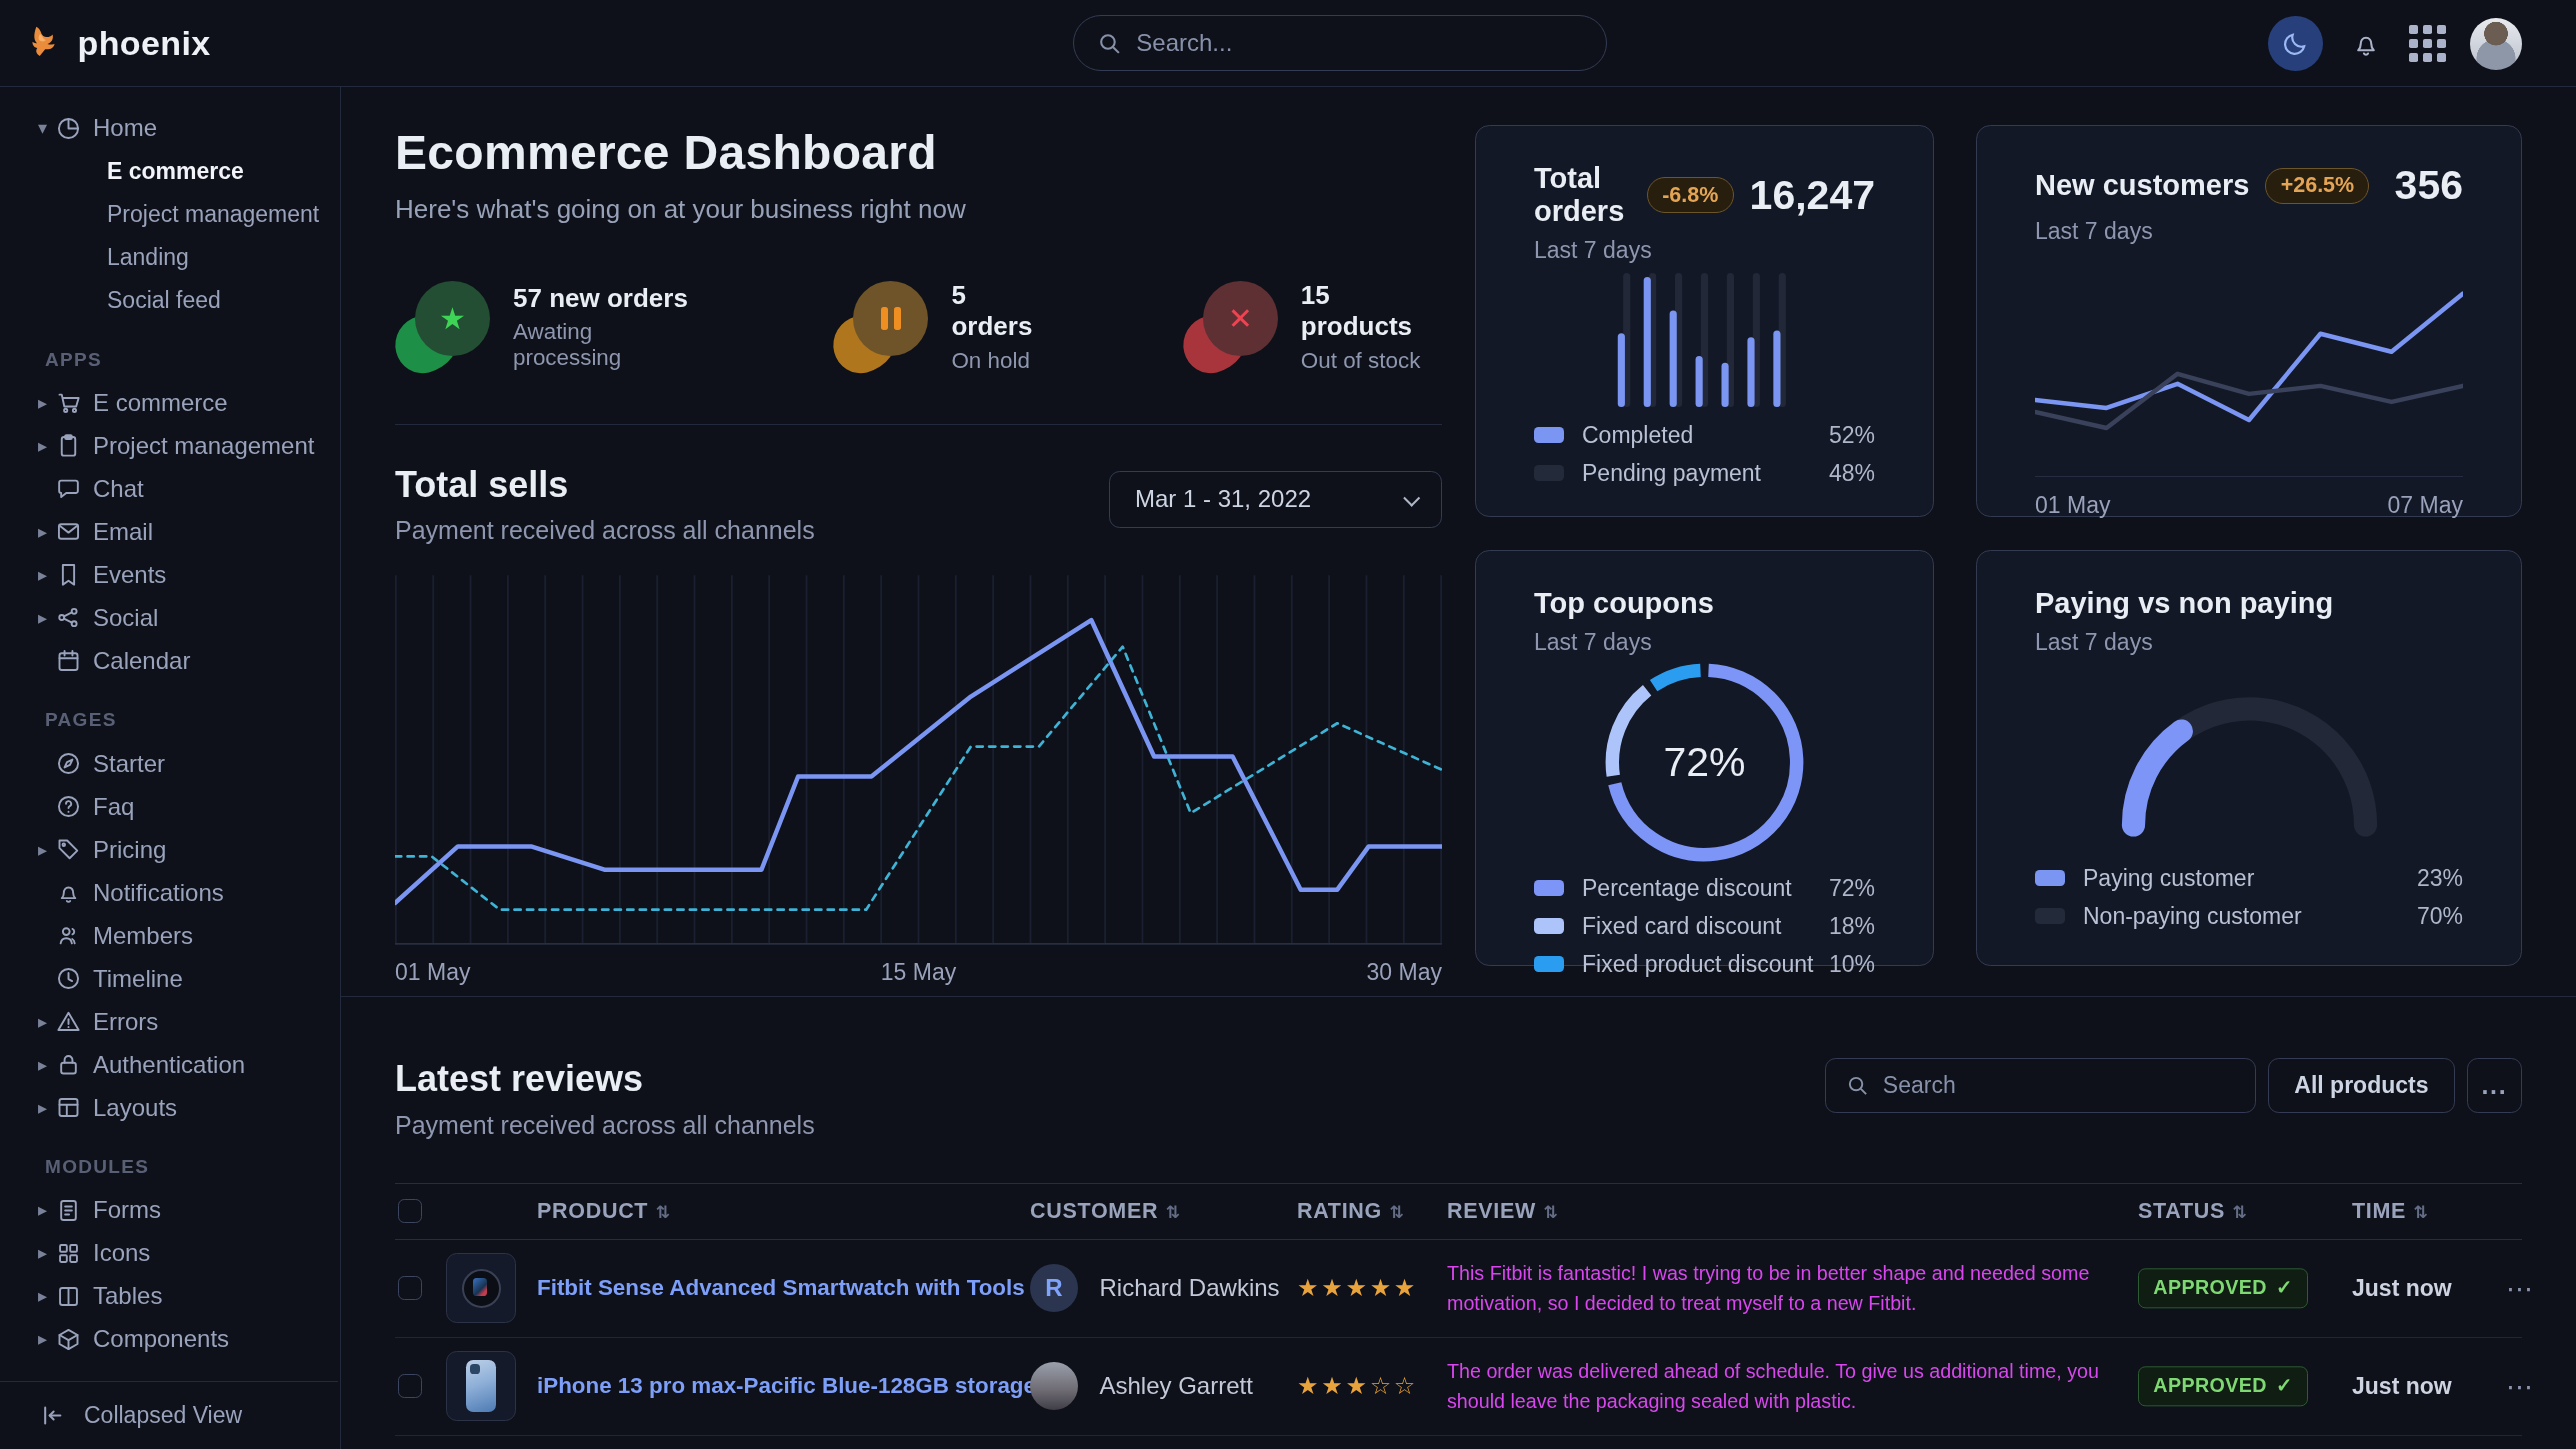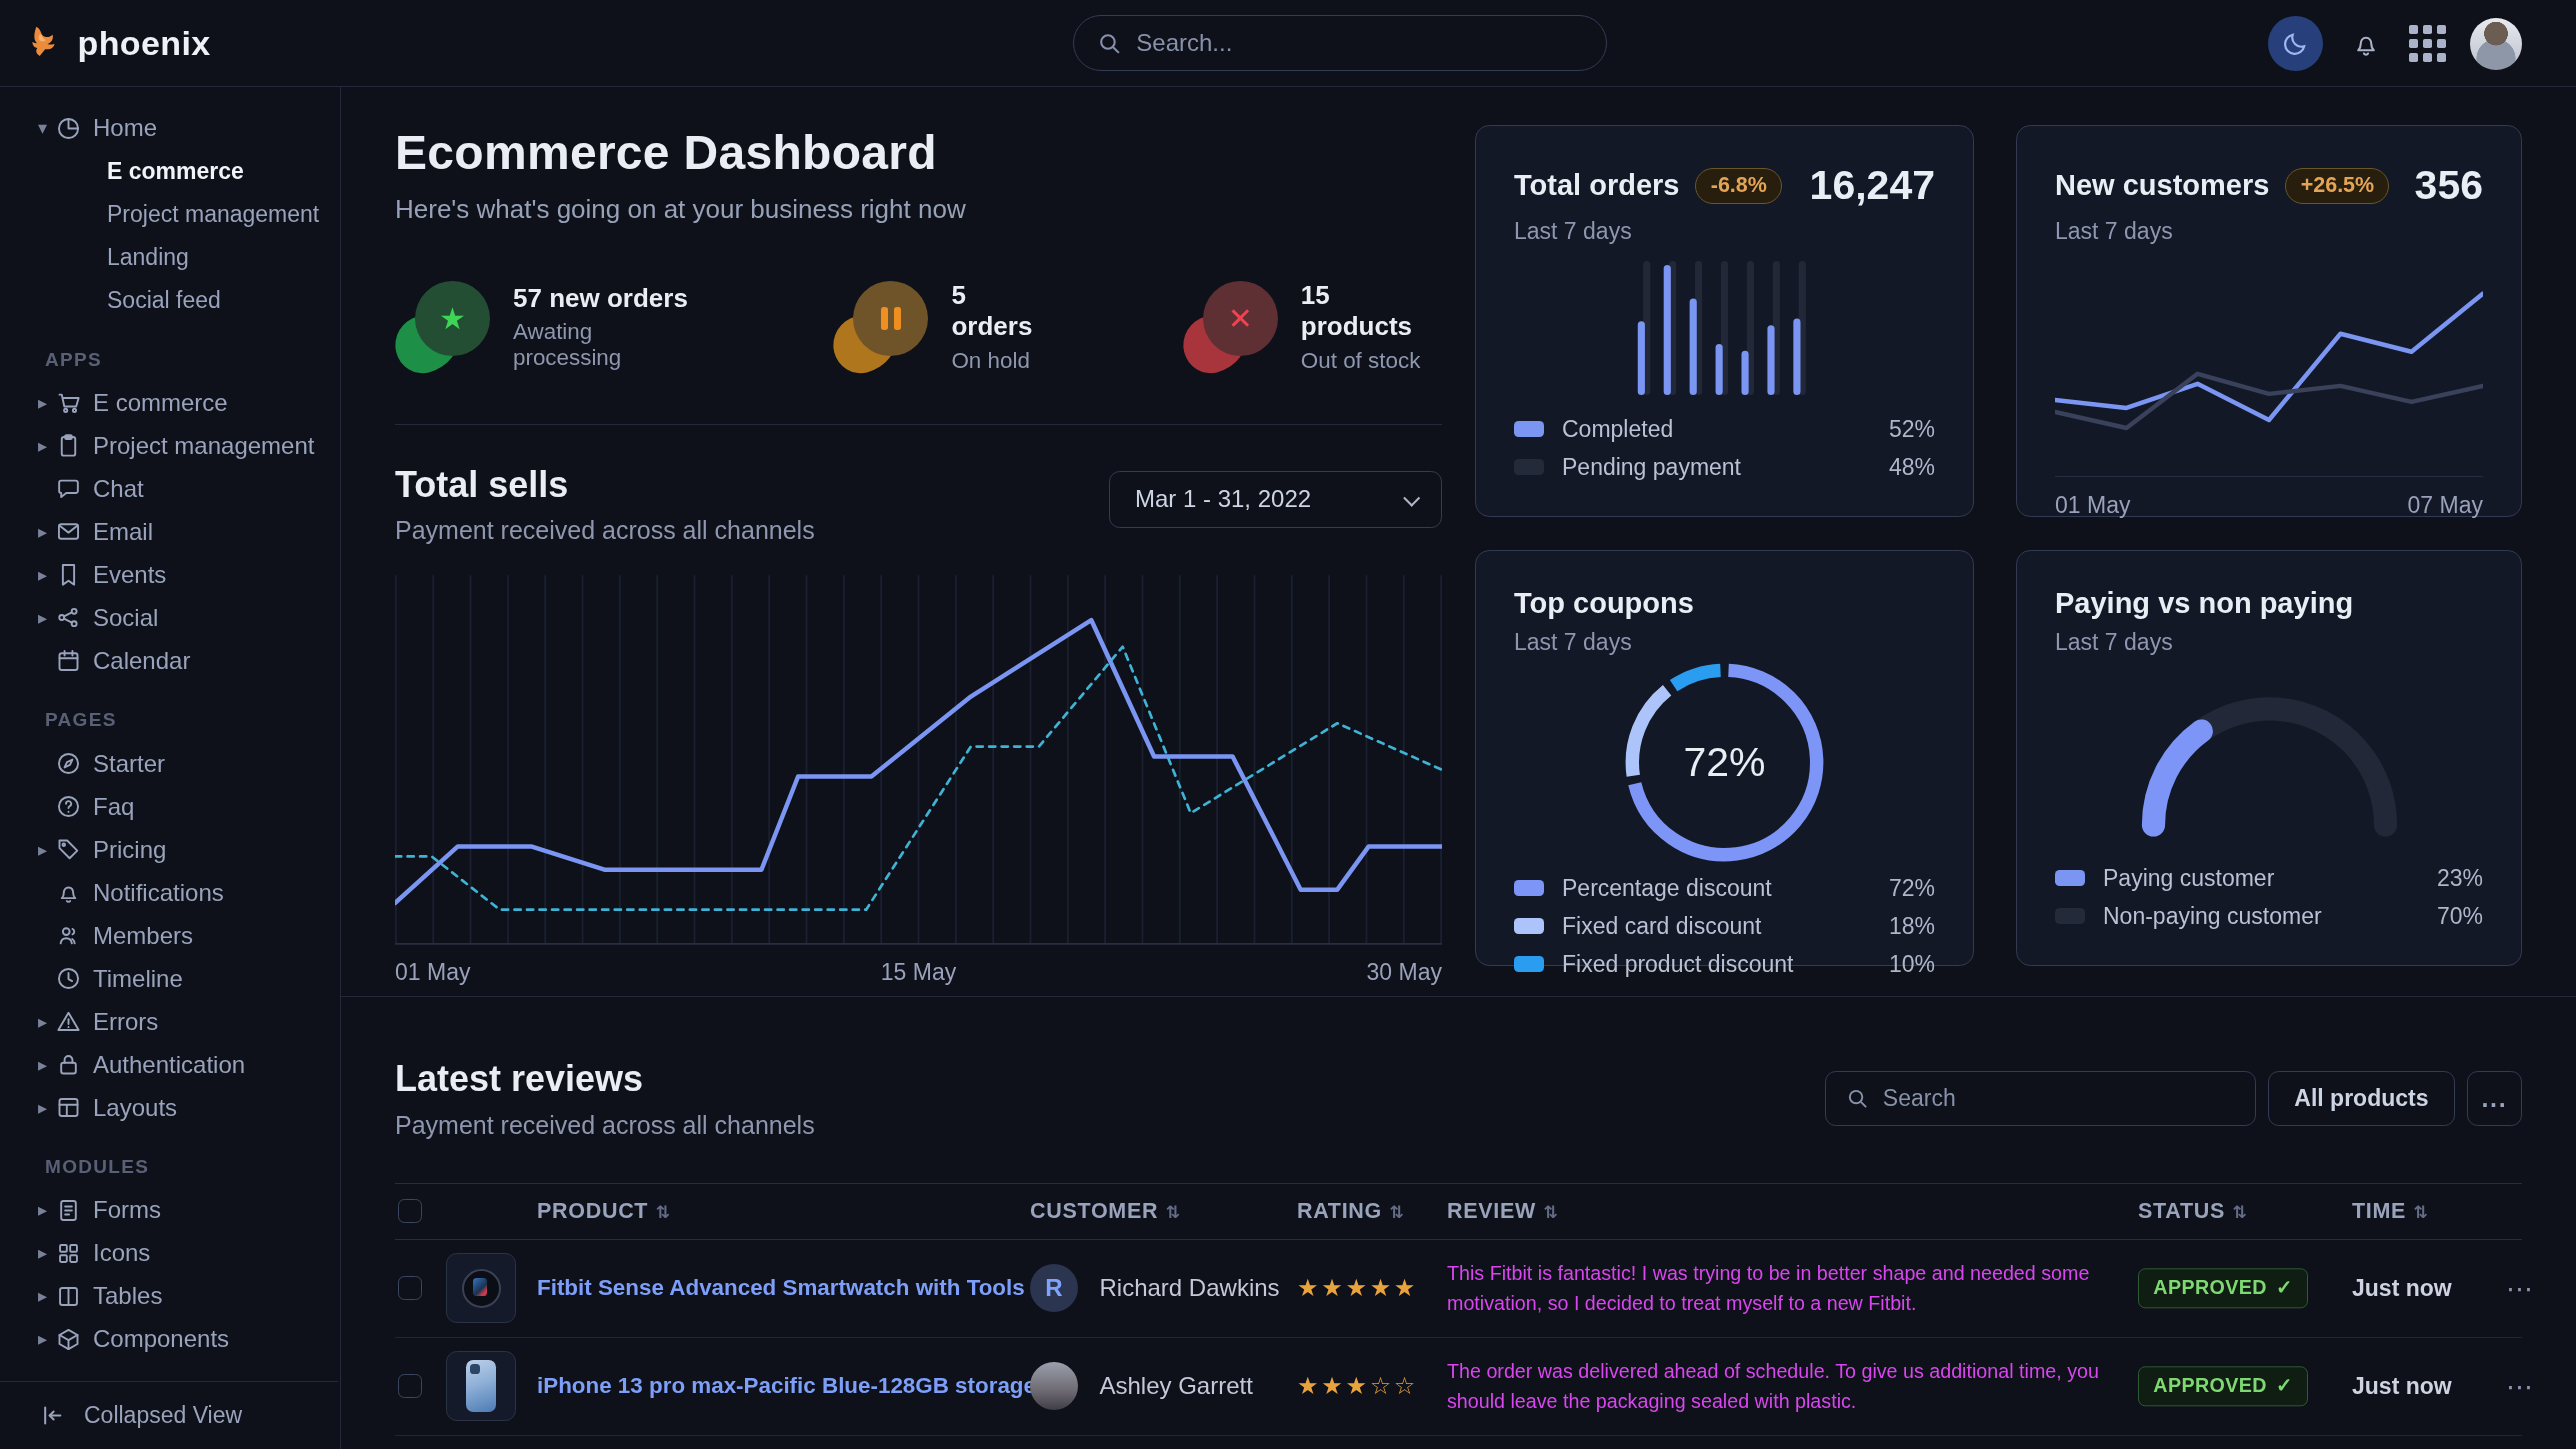--- a/index.html
+++ b/index.html
@@ -59,39 +59,39 @@
   .sells-head{margin-top:39px;display:flex;align-items:flex-start;justify-content:space-between;}
   h2.sec-title{font-size:36px;font-weight:700;color:var(--head);}
   .sec-sub{margin-top:10.7px;font-size:25px;color:#8e97af;}
   .select-pill{width:333px;height:57px;border:1.8px solid #343c55;border-radius:10.7px;display:flex;align-items:center;justify-content:space-between;padding:0 25px;font-size:24px;color:#cdd4e3;cursor:pointer;margin-top:7.2px;}
   .chev{width:11.6px;height:11.6px;border-right:2.7px solid #aeb6c9;border-bottom:2.7px solid #aeb6c9;transform:rotate(45deg) translateY(-2.7px);}
   .sells-chart{margin-top:30px;}
   .sells-xlabels{display:flex;justify-content:space-between;margin-top:12.5px;font-size:23px;color:#99a2ba;}
 
   
   .cards{position:absolute;left:1134px;right:54px;top:38px;display:grid;grid-template-columns:1fr 1fr;grid-template-rows:392px 416px;column-gap:42px;row-gap:33px;}
-  .card{background:var(--card);border:1.8px solid var(--card-border);border-radius:14.3px;padding:36px 38px 30px;display:flex;flex-direction:column;}
+  .card{background:var(--card);border:1.8px solid var(--card-border);border-radius:14.3px;padding:36px 58px 30px;display:flex;flex-direction:column;}
   .card-head{display:flex;align-items:center;gap:16px;}
   .card-title{font-size:29px;font-weight:700;color:var(--head);}
   .badge-warn{font-size:21.5px;font-weight:700;color:#e3a455;border:1.8px solid #6d552a;background:#271e0d;border-radius:19.7px;padding:4.5px 14.3px;}
   .card-value{margin-left:auto;font-size:41px;font-weight:700;color:var(--head);}
   .card-period{margin-top:9px;font-size:23px;color:#8e97af;}
   .card-chart{flex:1;display:flex;align-items:center;justify-content:center;}
   .legend{margin-top:auto;}
   .legend-row{display:flex;align-items:center;height:38px;font-size:23px;}
   .legend-swatch{width:30px;height:16px;border-radius:4.5px;margin-right:18px;flex:0 0 auto;}
   .legend-label{color:#b9c1d4;}
   .legend-val{margin-left:auto;color:#aeb6c9;}
   .minixlabels{display:flex;justify-content:space-between;border-top:1.8px solid #262d40;padding-top:14.3px;margin-top:5.4px;font-size:23px;color:#99a2ba;}
   .donut-wrap{position:relative;flex:1;display:flex;align-items:center;justify-content:center;}
   .donut-center{position:absolute;font-size:41px;color:var(--head);}
 
   
   .reviews{position:absolute;left:0;right:0;top:909px;border-top:1.8px solid var(--line);padding:61px 54px 0;}
-  .reviews-head{display:flex;align-items:center;justify-content:space-between;}
+  .reviews-head{display:flex;align-items:flex-start;justify-content:space-between;}
   .rev-controls{display:flex;align-items:center;gap:12.5px;}
   .rev-search{width:431px;height:55px;border:1.8px solid #343c55;border-radius:10.7px;display:flex;align-items:center;gap:14.3px;padding:0 19.7px;}
   .rev-search input{flex:1;background:transparent;border:none;outline:none;color:var(--text);font-size:23px;font-family:inherit;}
   .rev-search input::placeholder{color:#8791aa;}
   .btn-ghost{height:55px;border:1.8px solid #343c55;border-radius:10.7px;background:transparent;color:#cdd4e3;font-size:23px;font-weight:700;font-family:inherit;padding:0 25px;cursor:pointer;}
   .btn-sq{width:55px;padding:0;font-size:25px;letter-spacing:1.8px;color:#9aa3bc;}
 
   .rtable{margin-top:43px;}
   .rt-head{position:relative;height:57px;border-top:1.8px solid #262d40;border-bottom:1.8px solid #262d40;text-align:center;}
   .rt-col{position:absolute;top:50%;transform:translateY(-50%);font-size:21.5px;font-weight:700;letter-spacing:0.7px;color:#9aa3bc;cursor:pointer;}

